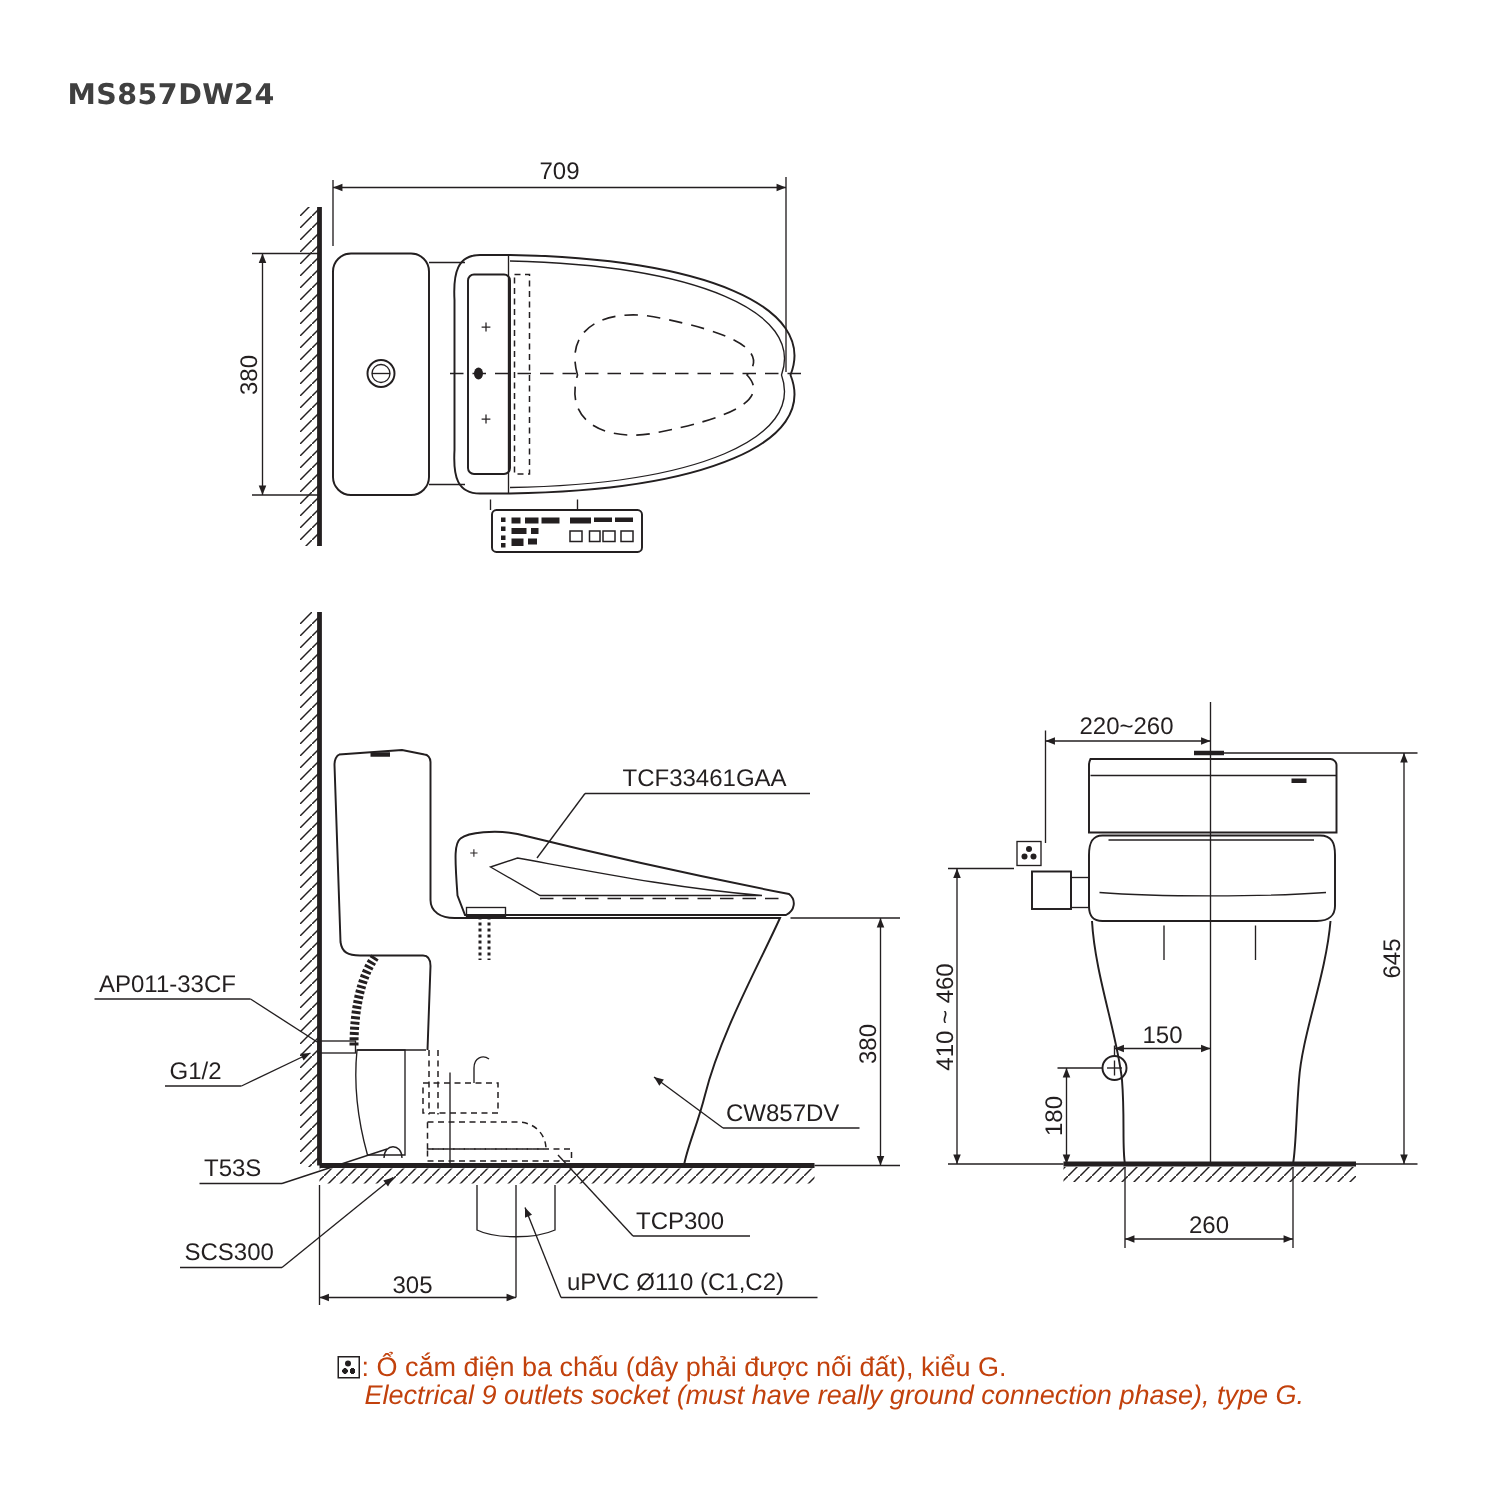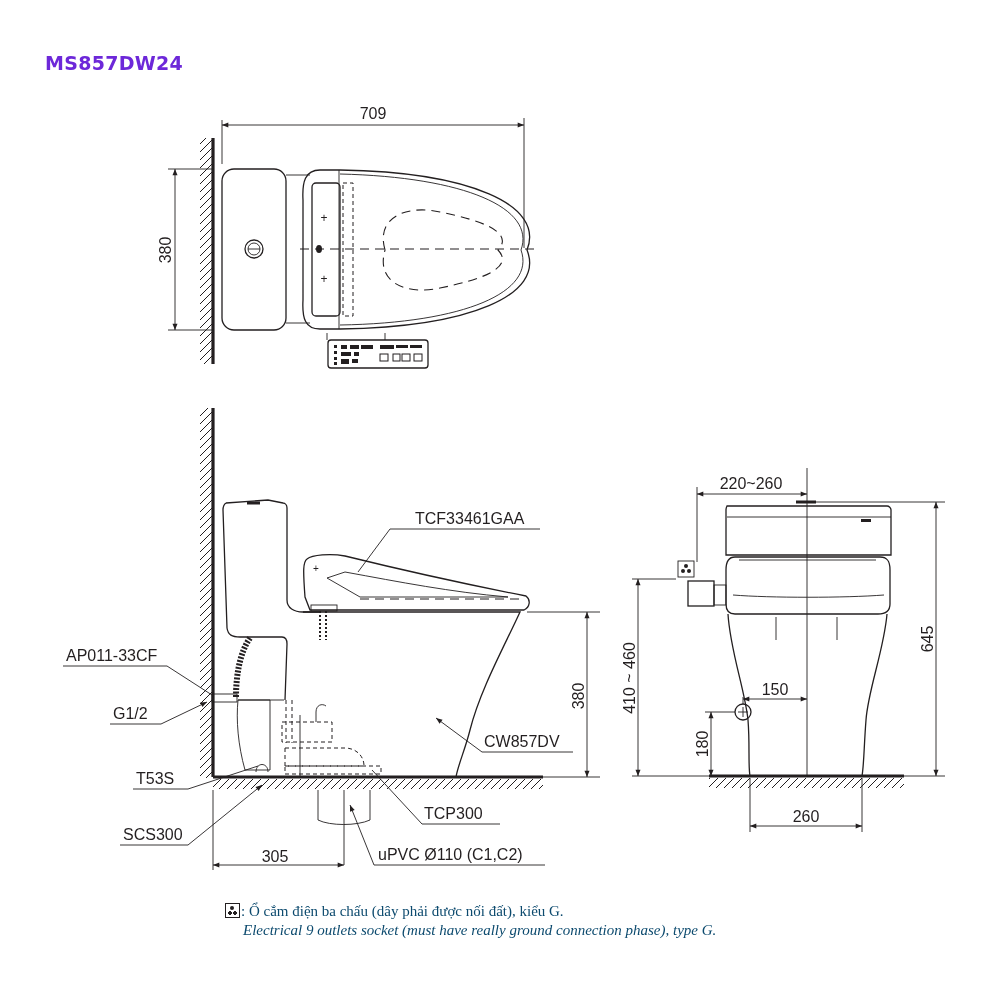--- a/index.html
+++ b/index.html
@@ -1,26 +1,26 @@
 <!DOCTYPE html>
 <html><head>
 <meta charset="utf-8">
 <style>
   html, body { margin:0; padding:0; background:#ffffff; }
   body { width:1000px; height:1000px; position:relative; overflow:hidden; font-family:"Liberation Sans", sans-serif; color:#231f20; }
-  .title { position:absolute; left:45px; top:52px; font-family:"DejaVu Sans", sans-serif; font-weight:bold; font-size:19px; color:#6d28d9; letter-spacing:0.3px; }
+  .title { position:absolute; left:45px; top:52px; font-family:"DejaVu Sans", sans-serif; font-weight:bold; font-size:19px; color:#404040; letter-spacing:0.3px; }
   svg.drawing { position:absolute; left:0; top:0; }
   svg text { font-family:"Liberation Sans", sans-serif; fill:#231f20; }
   .lbl { font-size:16px; }
   .dim { font-size:16px; }
   .ln { stroke:#231f20; fill:none; stroke-width:1.3; }
   .thin { stroke:#231f20; fill:none; stroke-width:0.9; }
   .dash { stroke:#231f20; fill:none; stroke-width:1.1; stroke-dasharray:9 6; }
   .dash2 { stroke:#231f20; fill:none; stroke-width:1; stroke-dasharray:4 3; }
-  .note { position:absolute; left:225px; top:902px; font-size:15px; color:#0c4a6e; line-height:19px;font-family:Liberation Serif, serif; }
+  .note { position:absolute; left:225px; top:902px; font-size:18px; color:#c2410c; line-height:19px; }
   .note .icon-box { display:inline-block; width:13px; height:13px; border:1px solid #231f20; vertical-align:-2px; position:relative; margin-right:1px; }
   .note .icon-box::before { content:""; position:absolute; left:4px; top:2px; width:4px; height:4px; border-radius:50%; background:#231f20; }
   .note .icon-box::after { content:""; position:absolute; left:2px; top:7px; width:9px; height:4px; background:radial-gradient(circle at 2px 2px,#231f20 1.8px,transparent 2px),radial-gradient(circle at 7px 2px,#231f20 1.8px,transparent 2px); }
   .note .en { display:block; padding-left:18px; font-style:italic; }
 </style>
 </head>
 <body>
 
 <div class="title">MS857DW24</div>
 

